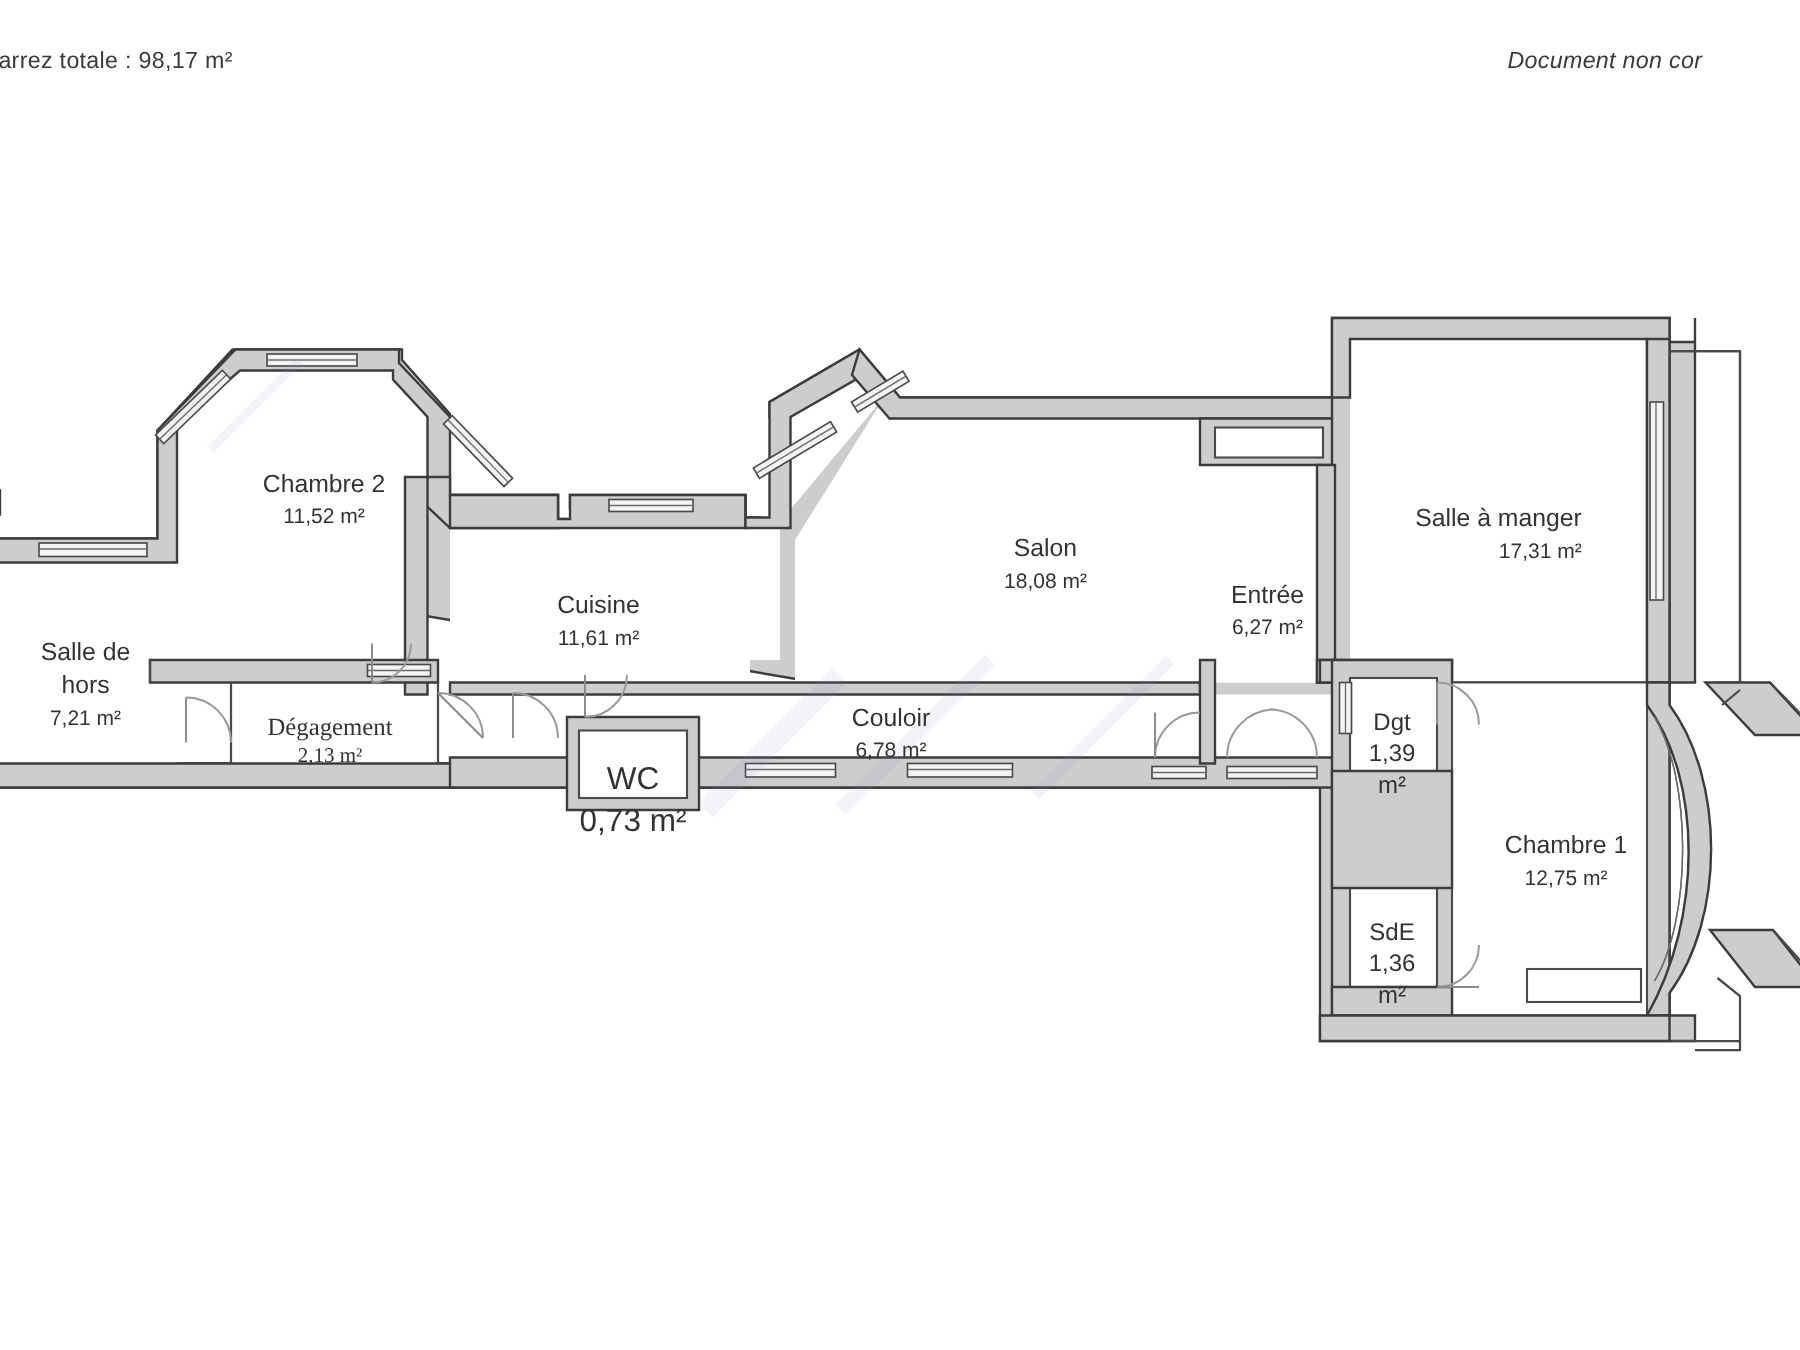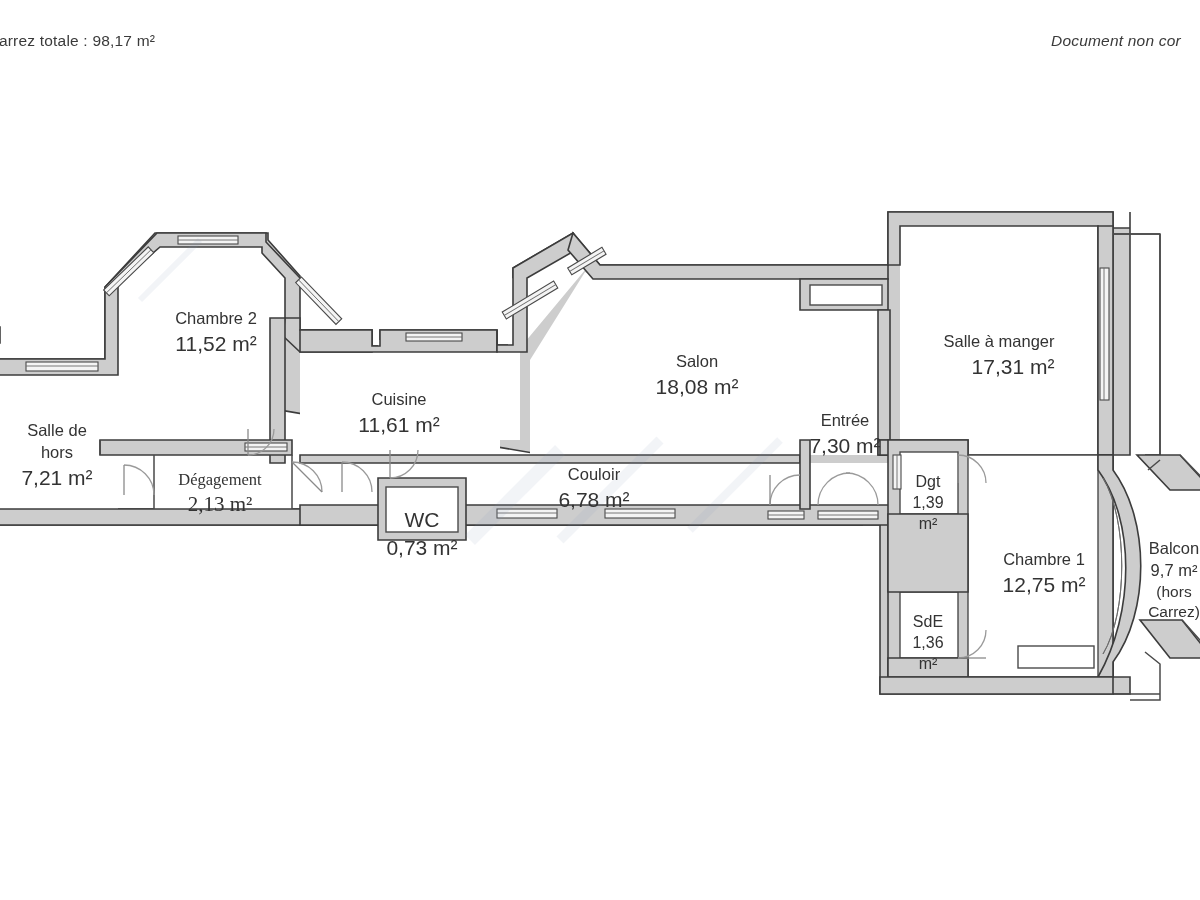--- a/index.html
+++ b/index.html
@@ -37,21 +37,21 @@
     position: absolute;
     left: -58px;
     top: 32px;
     font-size: 15.5px;
     color: #3a3a3a;
     white-space: nowrap;
     letter-spacing: 0.2px;
   }
   .header-right {
     position: absolute;
-    left: 1051px;
+    left: 1005px;
     top: 32px;
     font-size: 15.5px;
     font-style: italic;
     color: #3a3a3a;
     white-space: nowrap;
     letter-spacing: 0.2px;
   }
 
   
   #plan-svg {
@@ -80,21 +80,21 @@
     line-height: 1.32;
     white-space: nowrap;
     pointer-events: auto;
   }
   .room-label .rname {
     display: block;
     font-size: 16.5px;
   }
   .room-label .rarea {
     display: block;
-    font-size: 21px;
+    font-size: 14px;
   }
   .room-label.small .rname,
   .room-label.small .rarea,
   .room-label.small .runit {
     font-size: 16px;
     display: block;
   }
   .room-label.wc .rname,
   .room-label.wc .rarea {
     font-size: 21px;
@@ -395,23 +395,23 @@
     <div class="room-label" style="left:594px; top:474px; transform:translate(-50%,-50%);">
       <span class="rname">Couloir</span>
       <span class="rarea">6,78 m²</span>
     </div>
 
     <div class="room-label" style="left:697px; top:361px; transform:translate(-50%,-50%);">
       <span class="rname">Salon</span>
       <span class="rarea">18,08 m²</span>
     </div>
 
-    <div class="room-label" style="left:845px; top:392px; transform:translate(-50%,-50%);margin-top:28px;">
+    <div class="room-label" style="left:845px; top:392px; transform:translate(-50%,-50%);">
       <span class="rname">Entrée</span>
-      <span class="rarea">7,30 m²</span>
+      <span class="rarea">6,27 m²</span>
     </div>
 
     <div class="room-label" style="left:999px; top:341px; transform:translate(-50%,-50%);text-align:right;">
       <span class="rname">Salle à manger</span>
       <span class="rarea">17,31 m²</span>
     </div>
 
     <div class="room-label small" style="left:928px; top:488px; transform:translate(-50%,-50%);">
       <span class="rname">Dgt</span>
       <span class="rarea">1,39</span>
@@ -422,21 +422,15 @@
       <span class="rname">SdE</span>
       <span class="rarea">1,36</span>
       <span class="runit">m²</span>
     </div>
 
     <div class="room-label" style="left:1044px; top:559px; transform:translate(-50%,-50%);">
       <span class="rname">Chambre 1</span>
       <span class="rarea">12,75 m²</span>
     </div>
 
-    <div class="room-label balcon" style="left:1174px; top:565px; transform:translate(-50%,-50%);">
-      <span class="rname">Balcon</span>
-      <span class="rarea">9,7 m²</span>
-      <span class="rnote1">(hors</span>
-      <span class="rnote2">Carrez)</span>
-    </div>
 
   </div>
 </div>
 
 </body></html>

